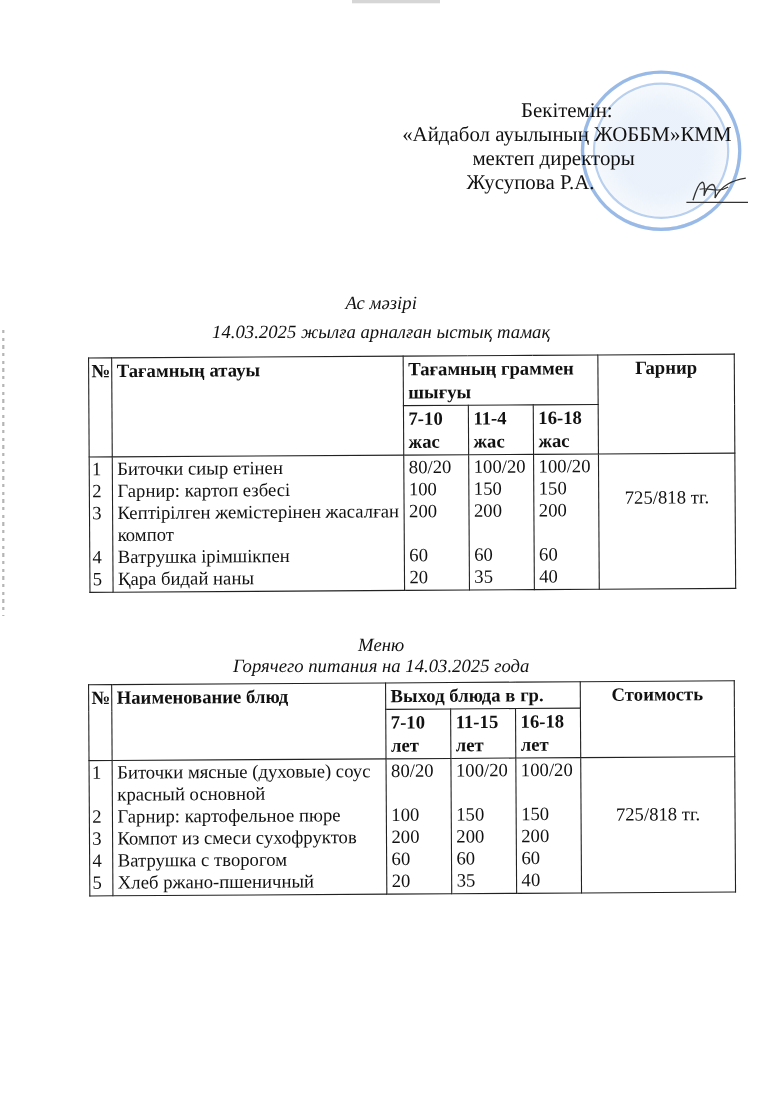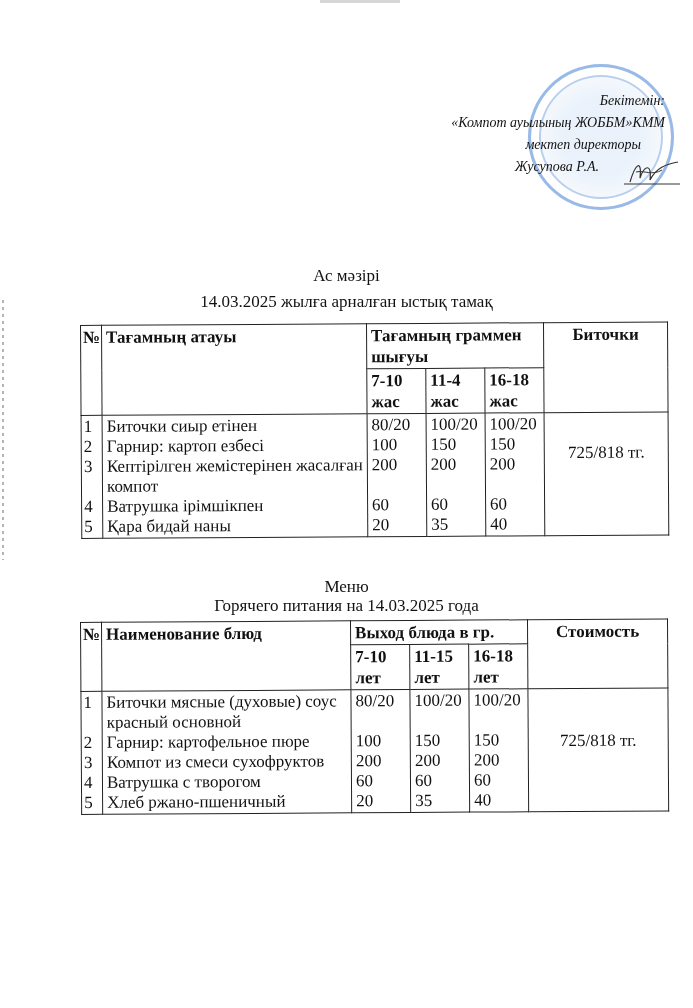--- a/index.html
+++ b/index.html
@@ -4,31 +4,31 @@
 <style>
   html, body { margin:0; padding:0; }
   body {
     width:693px; height:1008px; background:#ffffff; position:relative; overflow:hidden;
     font-family:"Liberation Serif", serif; color:#111;
   }
   .scan-edge { position:absolute; left:2px; top:300px; width:2px; height:260px;
     background:repeating-linear-gradient(#777 0 3px, transparent 3px 7px); opacity:.55; }
   .topmark { position:absolute; left:320px; top:0; width:80px; height:3px; background:#bbb; opacity:.6; }
 
-  .approve { position:absolute; right:28px; top:90px; text-align:right; font-size:14px; line-height:22px;font-style:italic; }
+  .approve { position:absolute; right:28px; top:90px; text-align:center; font-size:19px; line-height:22px; }
   .approve div { white-space:nowrap; }
   .stamp {
     position:absolute; left:528px; top:64px; width:140px; height:140px; border-radius:50%;
     border:3px solid rgba(70,130,210,.55);
     box-shadow: inset 0 0 0 8px rgba(255,255,255,1), inset 0 0 0 10px rgba(70,130,210,.35);
     background:radial-gradient(circle, rgba(140,180,230,.18) 0 38%, rgba(120,170,230,.08) 60%, transparent 70%);
   }
   .signature { position:absolute; left:622px; top:158px; width:60px; height:30px; }
 
-  .title { position:absolute; left:0; width:693px; text-align:center; font-size:17px; }
+  .title { position:absolute; left:0; width:693px; text-align:center; font-size:17px;font-style:italic; }
 
   table.menu {
     position:absolute; left:80px; width:588px; border-collapse:collapse; font-size:17px;
     transform:rotate(-0.35deg); transform-origin:left top;
   }
   table.menu td, table.menu th { border:1.5px solid #222; vertical-align:top; padding:1px 4px; }
   table.menu th { font-weight:bold; text-align:left; line-height:21px; }
   table.menu td { line-height:20px; }
   .num { width:18px; padding-left:2px !important; padding-right:0 !important; }
   .name { width:240px; }
@@ -40,40 +40,40 @@
 </style>
 </head>
 <body>
 
 <div class="topmark"></div>
 <div class="scan-edge"></div>
 
 <div class="stamp"></div>
 <div class="approve">
   <div>Бекітемін:</div>
-  <div>«Компот ауылының ЖОББМ»КММ</div>
+  <div>«Айдабол ауылының ЖОББМ»КММ</div>
   <div style="margin-right:24px">мектеп директоры</div>
   <div style="margin-right:66px">Жусупова Р.А.</div>
 </div>
 <svg class="signature" viewBox="0 0 60 30">
   <path d="M2 26 L58 26" stroke="#333" stroke-width="1"></path>
   <path d="M8 24 C14 4, 20 2, 18 20 C22 8, 30 4, 28 22 C34 10, 44 6, 56 4" stroke="#333" stroke-width="1.2" fill="none"></path>
   <path d="M14 14 C22 12, 30 18, 40 12" stroke="#333" stroke-width="1" fill="none"></path>
 </svg>
 
 <div class="title" style="top:266px">Ас мәзірі</div>
 <div class="title" style="top:292px">14.03.2025 жылға арналған ыстық тамақ</div>
 
 <table class="menu" style="top:325px">
   <tbody>
       <tr>
     <th class="num" rowspan="2">№</th>
     <th class="name" rowspan="2">Тағамның атауы</th>
     <th colspan="3">Тағамның граммен шығуы</th>
-    <th class="price-h" rowspan="2">Биточки</th>
+    <th class="price-h" rowspan="2">Гарнир</th>
   </tr>
   <tr>
     <th class="age">7-10 жас</th>
     <th class="age">11-4 жас</th>
     <th class="age">16-18 жас</th>
   </tr>
   <tr>
     <td class="num">
       <span class="line">1</span>
       <span class="line">2</span>

